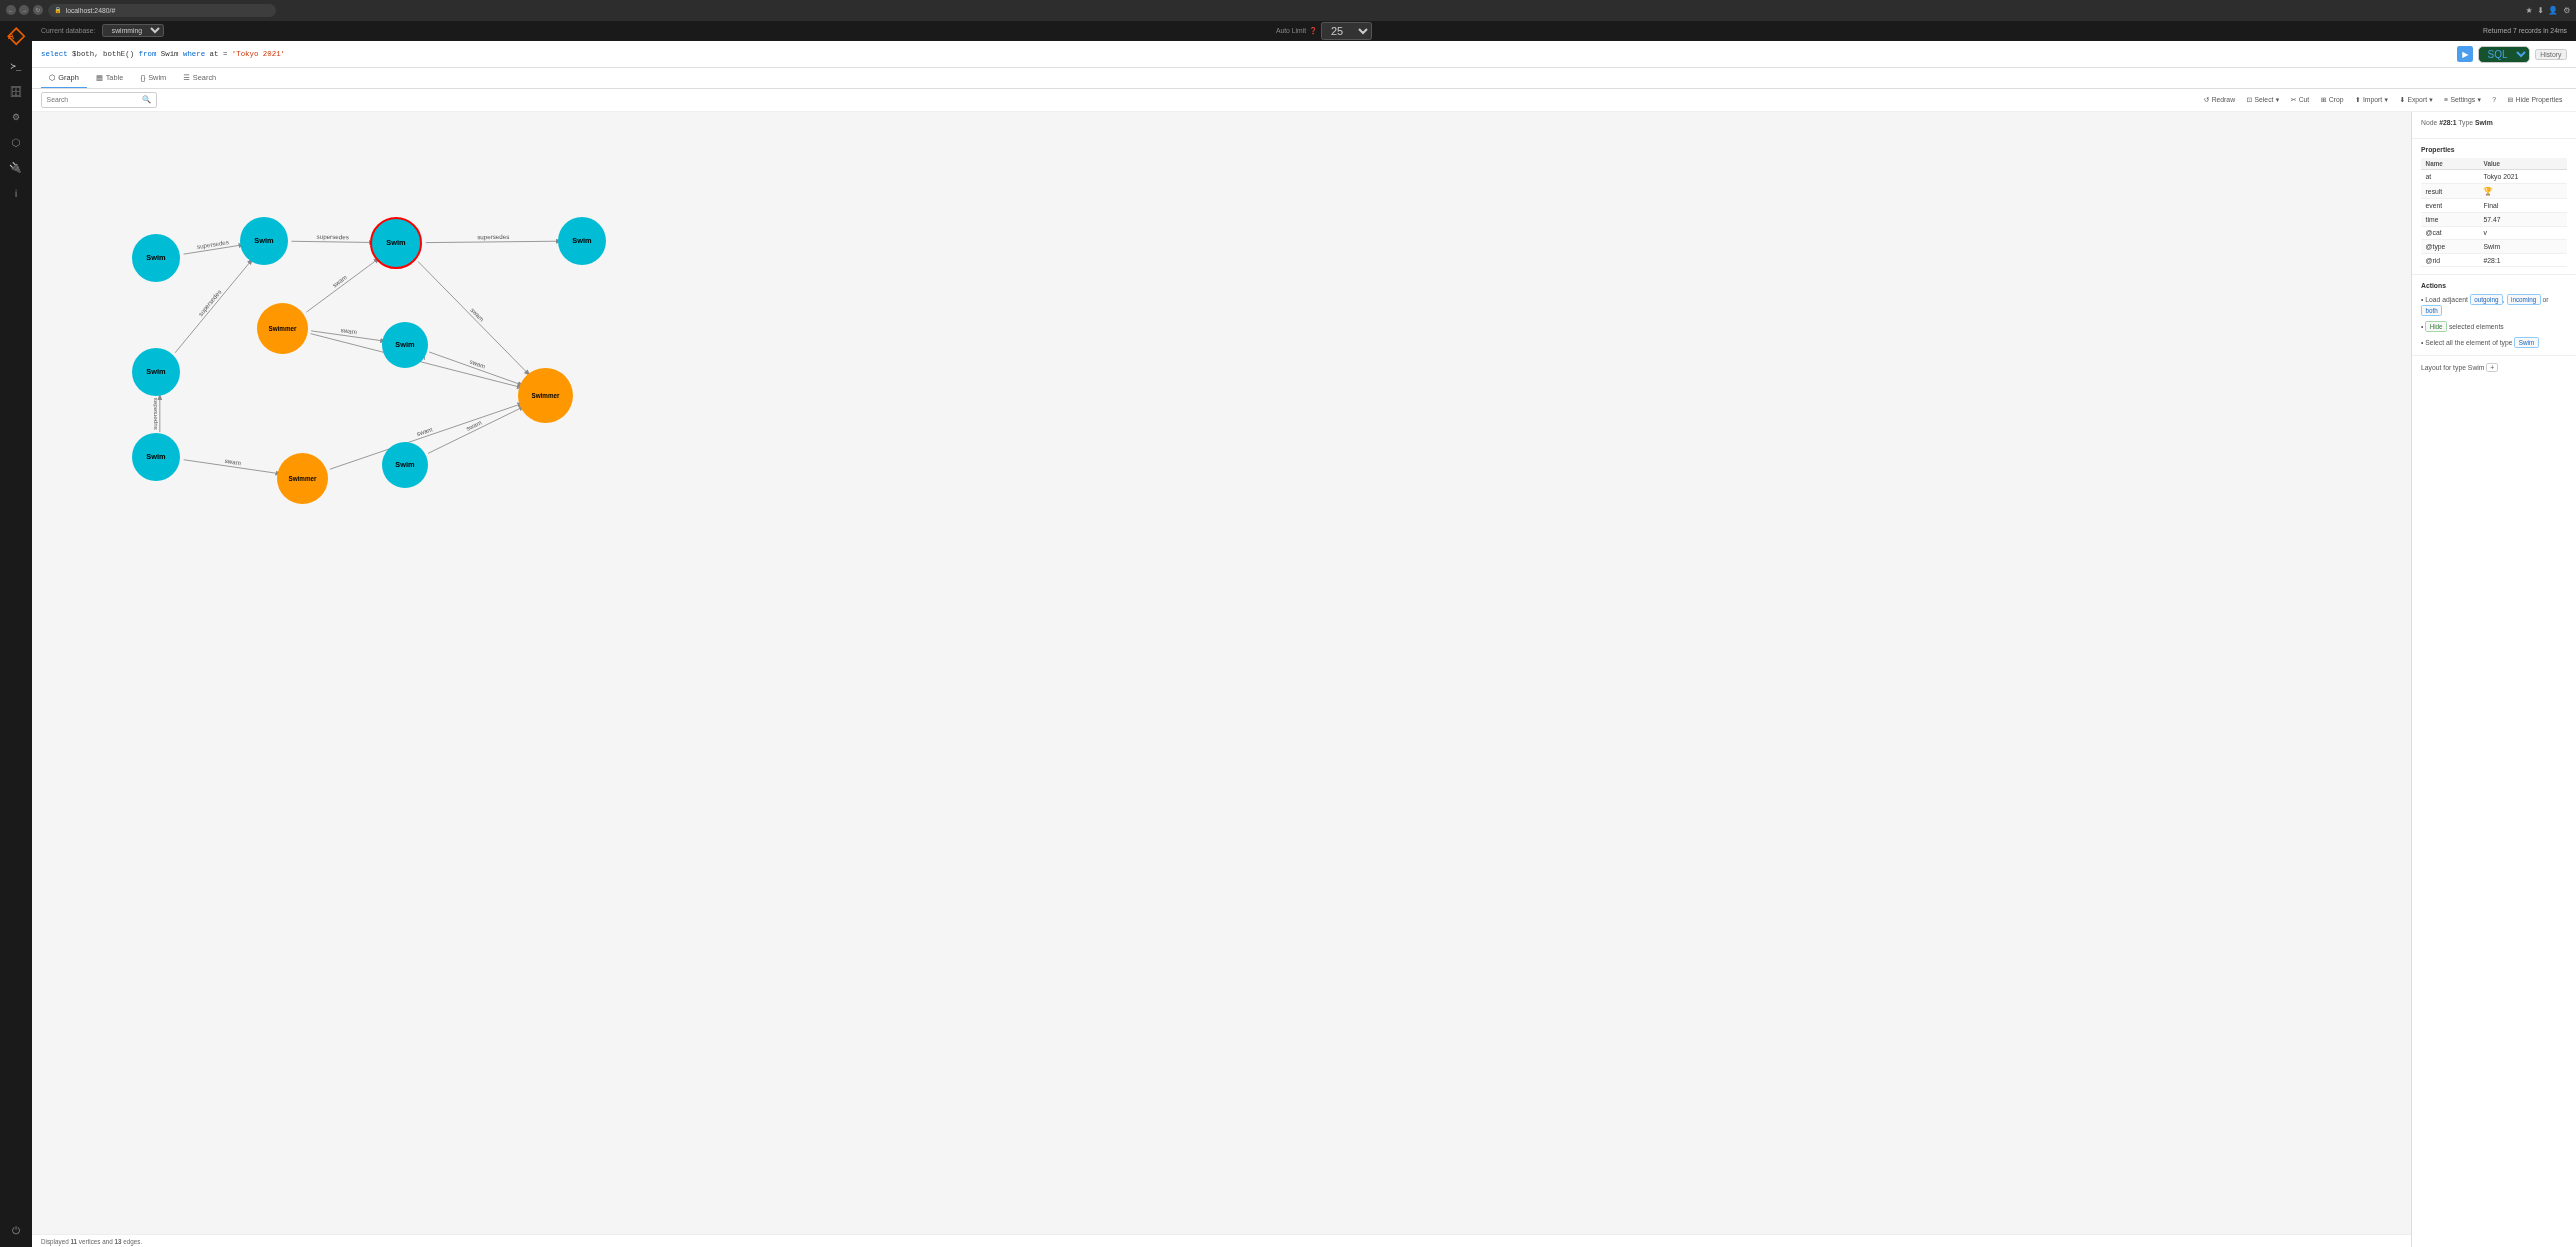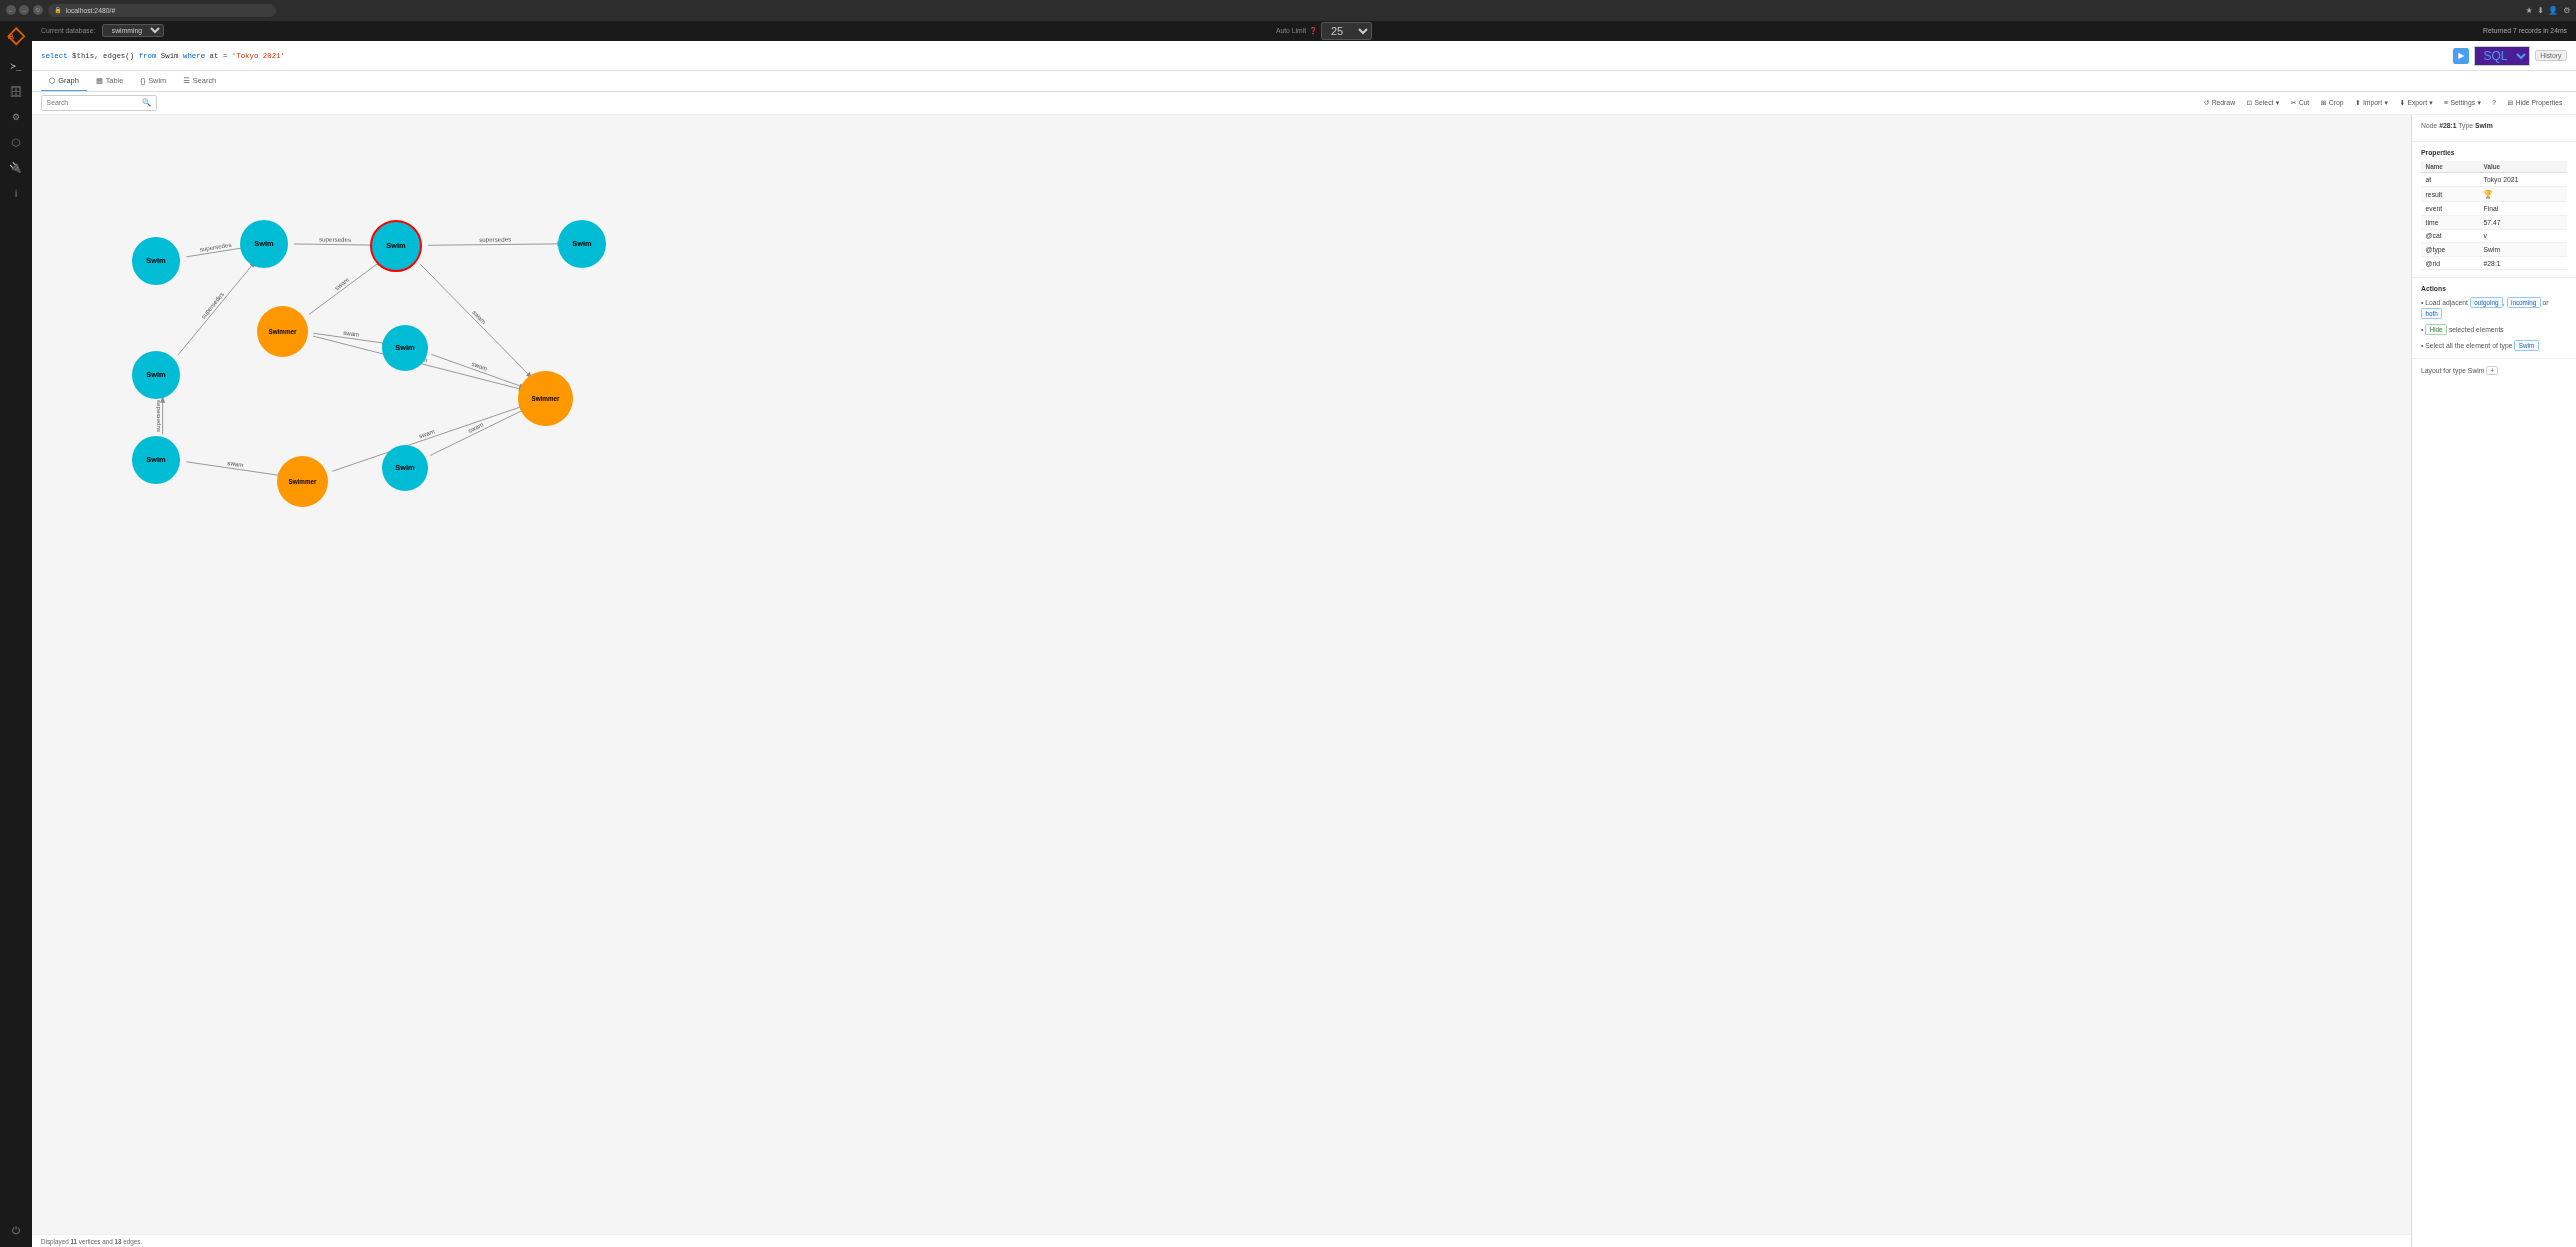--- a/index.html
+++ b/index.html
@@ -30,21 +30,21 @@
     .auto-limit { color: #888; font-size: 6.8px; display: flex; align-items: center; gap: 3.4px; margin-left: auto; }
     .limit-select { background: #333; color: #ccc; border: 0.6px solid #555; border-radius: 2.3px; padding: 1.1px 4.6px; font-size: 11px; }
     .returned-info { color: #888; font-size: 6.8px; margin-left: auto; }
 
     
     .query-bar { background: #fff; border-bottom: 0.6px solid #e0e0e0; padding: 4.6px 9px; display: flex; align-items: center; gap: 4.6px; }
     .query-text { font-family: 'Courier New', monospace; font-size: 7.4px; color: #333; flex: 1; }
     .query-keyword { color: #0066cc; }
     .query-string { color: #cc3300; }
     .query-run-btn { background: #4a9eed; border: none; color: #fff; width: 16px; height: 16px; border-radius: 2.3px; cursor: pointer; display: flex; align-items: center; justify-content: center; font-size: 8px; margin-left: auto; }
-    .query-type-select { background: #4c1d95; border: 0.6px solid #ccc; border-radius: 0; padding: 1.1px 4.6px; font-size: 12px; color: #4a9eed; }
+    .query-type-select { background: #14532d; border: 0.6px solid #ccc; border-radius: 5px; padding: 1.1px 4.6px; font-size: 10px; color: #4a9eed; }
     .history-btn { background: #f0f0f0; border: 0.6px solid #ccc; border-radius: 2.3px; padding: 1.1px 4.6px; font-size: 6.8px; color: #666; margin-left: auto; cursor: pointer; }
 
     
     .tabs { display: flex; border-bottom: 0.6px solid #ddd; background: #fff; padding: 0 9px; gap: 1.1px; }
     .tab { padding: 4.6px 8px; cursor: pointer; color: #666; font-size: 7.4px; border-bottom: 1.1px solid transparent; display: flex; align-items: center; gap: 2.8px; }
     .tab.active { color: #333; border-bottom-color: #4a9eed; font-weight: 500; }
 
     
     .graph-toolbar { display: flex; align-items: center; gap: 2.3px; padding: 3.4px 9px; background: #fff; border-bottom: 0.6px solid #eee; }
     .search-input-wrap { display: flex; border: 0.6px solid #ccc; border-radius: 2.3px; padding: 2.3px 4.6px; gap: 11px; background: #fff; }
@@ -160,21 +160,21 @@
           <option>50</option>
           <option>100</option>
         </select>
       </div>
       <span class="returned-info" style="margin-left:auto; color:#aaa; font-size:6.8px;">Returned 7 records in 24ms</span>
     </div>
 
     <div class="query-bar">
       <span class="query-text">
         <span class="query-keyword">select</span>
-        <span> $this, edges() </span>
+        <span> $both, bothE() </span>
         <span class="query-keyword">from</span>
         <span> Swim </span>
         <span class="query-keyword">where</span>
         <span> at = </span>
         <span class="query-string">'Tokyo 2021'</span>
       </span>
       <button class="query-run-btn">▶</button>
       <select class="query-type-select">
         <option>SQL</option>
       </select>

